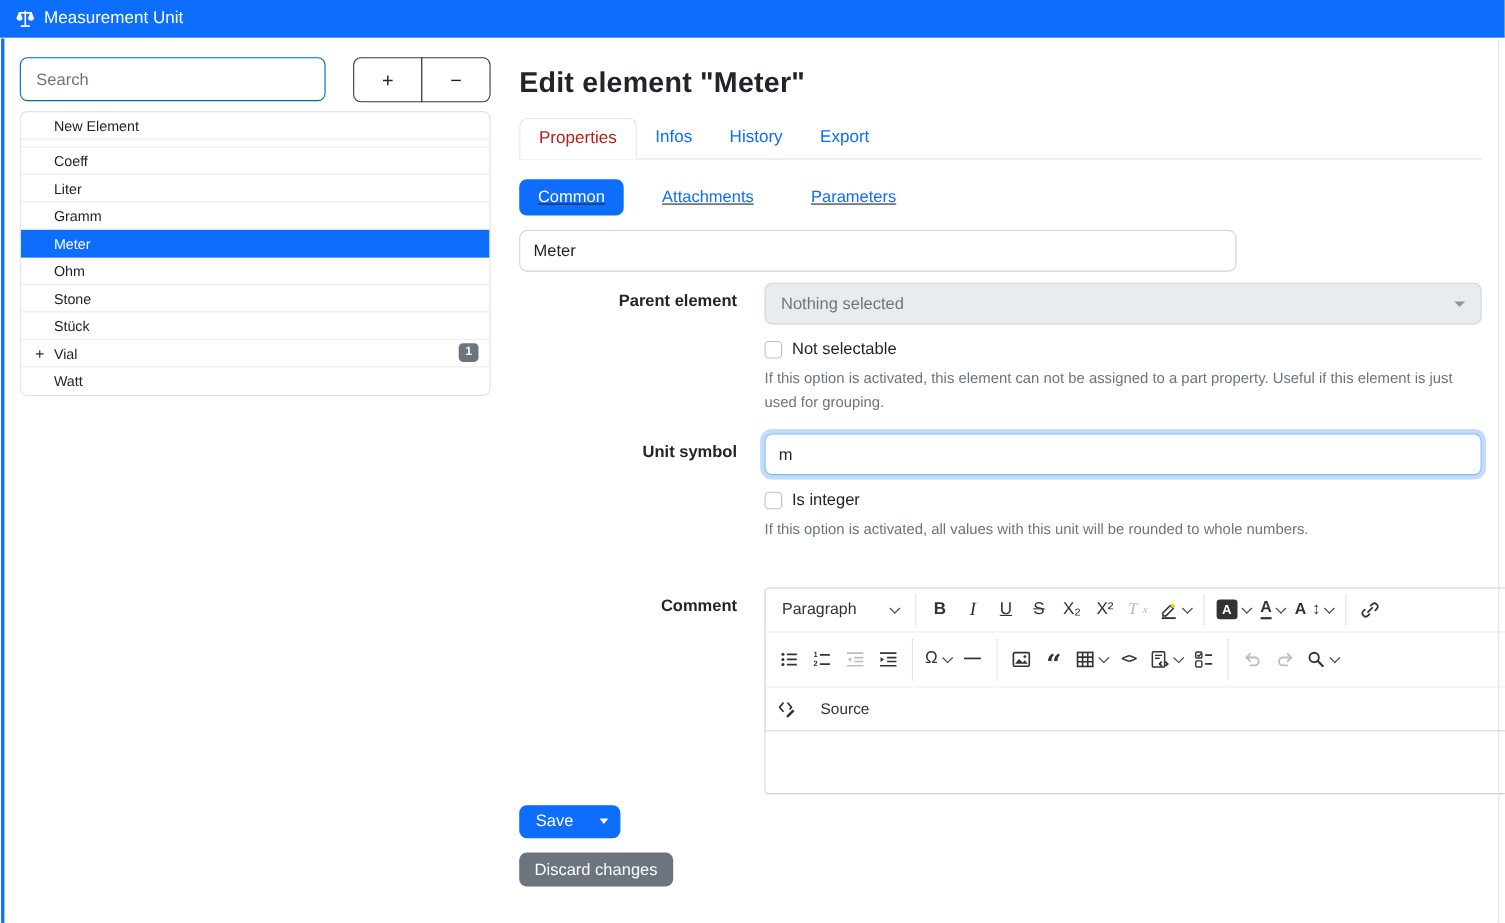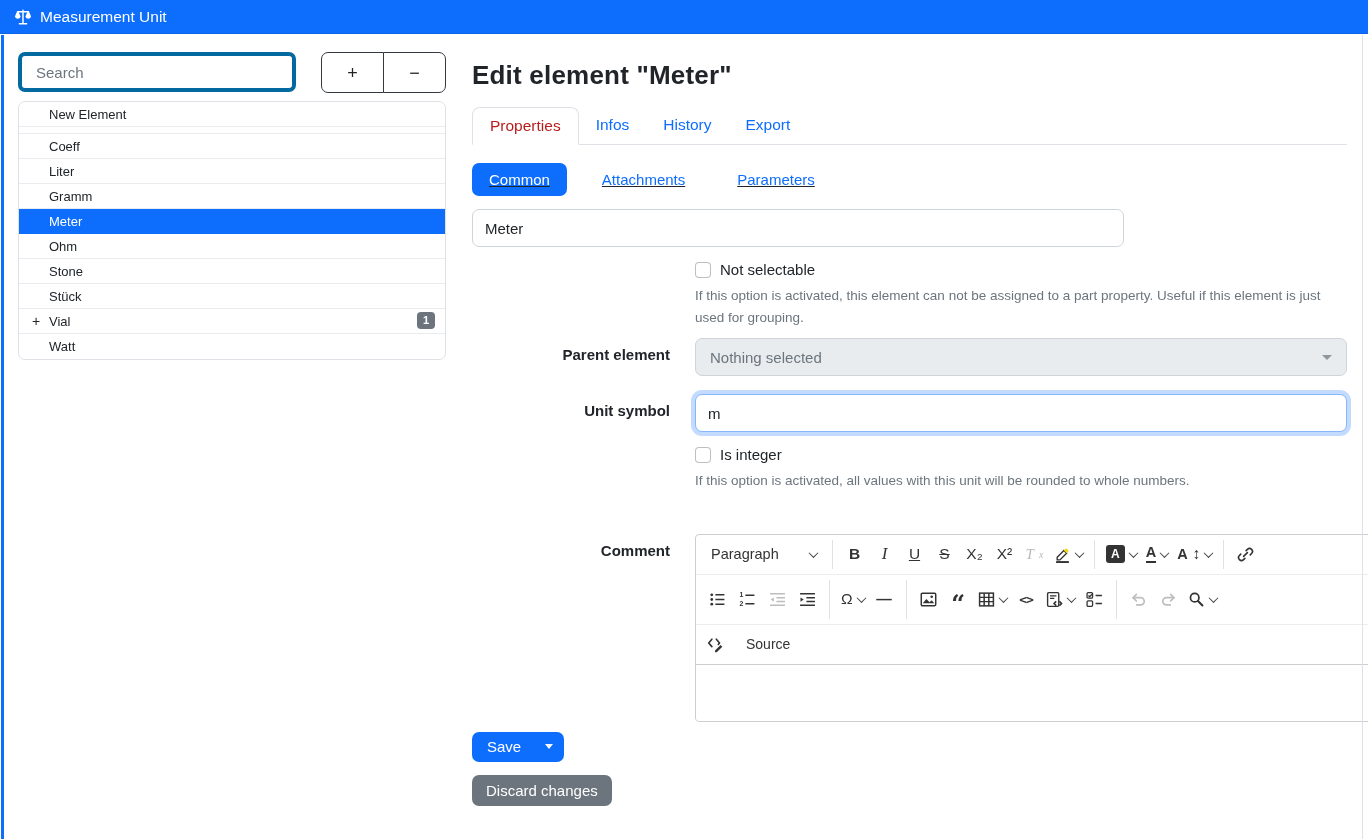--- a/index.html
+++ b/index.html
@@ -13,21 +13,21 @@
   .topbar .brand-txt{ color:#fff; font-size:15.5px; }
 
   .left-accent{ position:absolute; left:1px; top:35px; bottom:0; width:3px; background:#0d6efd; }
   .right-edge{ position:absolute; right:5px; top:35px; bottom:0; width:1px; background:#dee2e6; }
 
   .page{ display:flex; height:805px; }
 
   
   .sidebar{ width:446px; flex:none; padding:18px 0 0 18px; }
   .side-top{ display:flex; justify-content:space-between; align-items:flex-start; }
-  .search{ width:278px; height:40px; border:4px solid #0369a1; border-radius:7px;
+  .search{ width:278px; height:40px; border:1px solid #0369a1; border-radius:7px;
     padding:8px 14px; font-size:15px; font-family:inherit; color:#212529; outline:none;}
   .search::placeholder{ color:#6c757d; }
   .treegrp{ display:flex; }
   .treegrp button{ width:63px; height:41px; background:#fff; border:1px solid #343a40;
     font-size:18px; color:#212529; cursor:pointer; font-family:inherit; line-height:1;}
   .treegrp button:first-child{ border-radius:7px 0 0 7px; }
   .treegrp button:last-child{ border-radius:0 7px 7px 0; margin-left:-1px; }
 
   .tree{ margin-top:8px; width:428px; border:1px solid #dee2e6; border-radius:7px;
     overflow:hidden; background:#fff; }
@@ -192,35 +192,35 @@
       <a class="pill-link">Parameters</a>
     </div>
 
     <div>
 
       <div class="frow">
         <input class="finput" type="text" value="Meter" style="">
       </div>
 
       <div class="frow">
+        <label class="flabel">Parent element</label>
+        <div class="fselect">
+          <span>Nothing selected</span>
+          <span class="sel-caret"></span>
+        </div>
+      </div>
+
+      <div class="frow">
         <span></span>
         <div>
           <label class="cbxrow">
             <span class="cbx"></span>
             <span class="cbxlabel">Not selectable</span>
           </label>
           <p class="help">If this option is activated, this element can not be assigned to a part property. Useful if this element is just used for grouping.</p>
-        </div>
-      </div>
-
-      <div class="frow">
-        <label class="flabel">Parent element</label>
-        <div class="fselect">
-          <span>Nothing selected</span>
-          <span class="sel-caret"></span>
         </div>
       </div>
 
       <div class="frow gap-unit">
         <label class="flabel">Unit symbol</label>
         <input class="finput focus" type="text" value="m" style="">
       </div>
 
       <div class="frow">
         <span></span>

